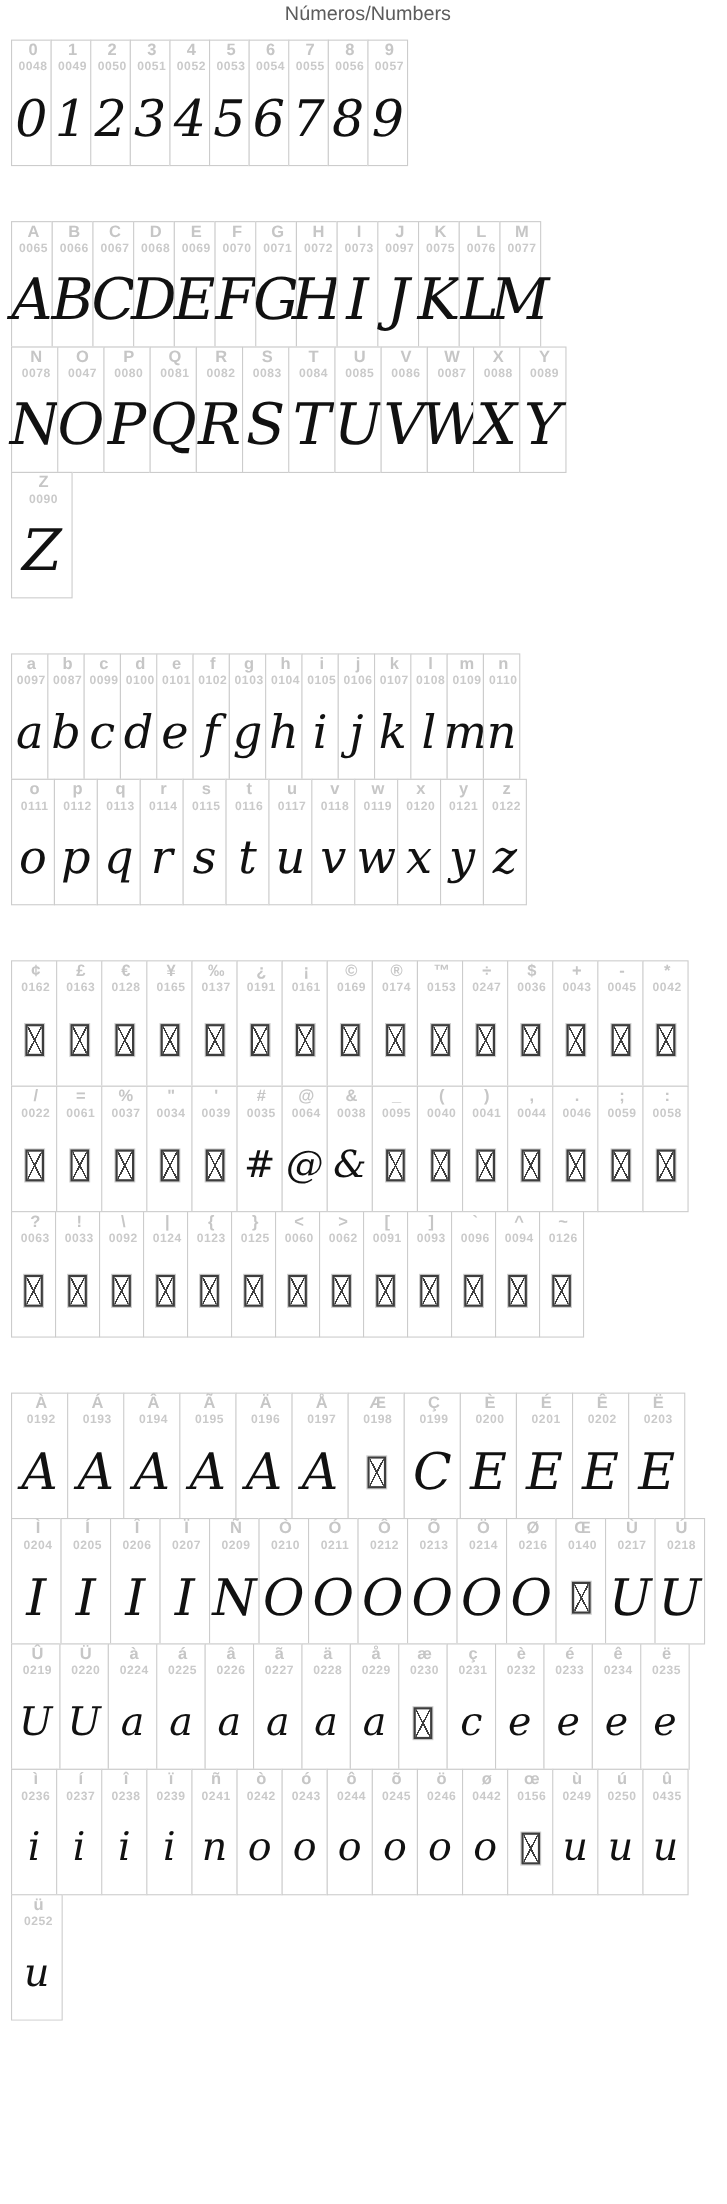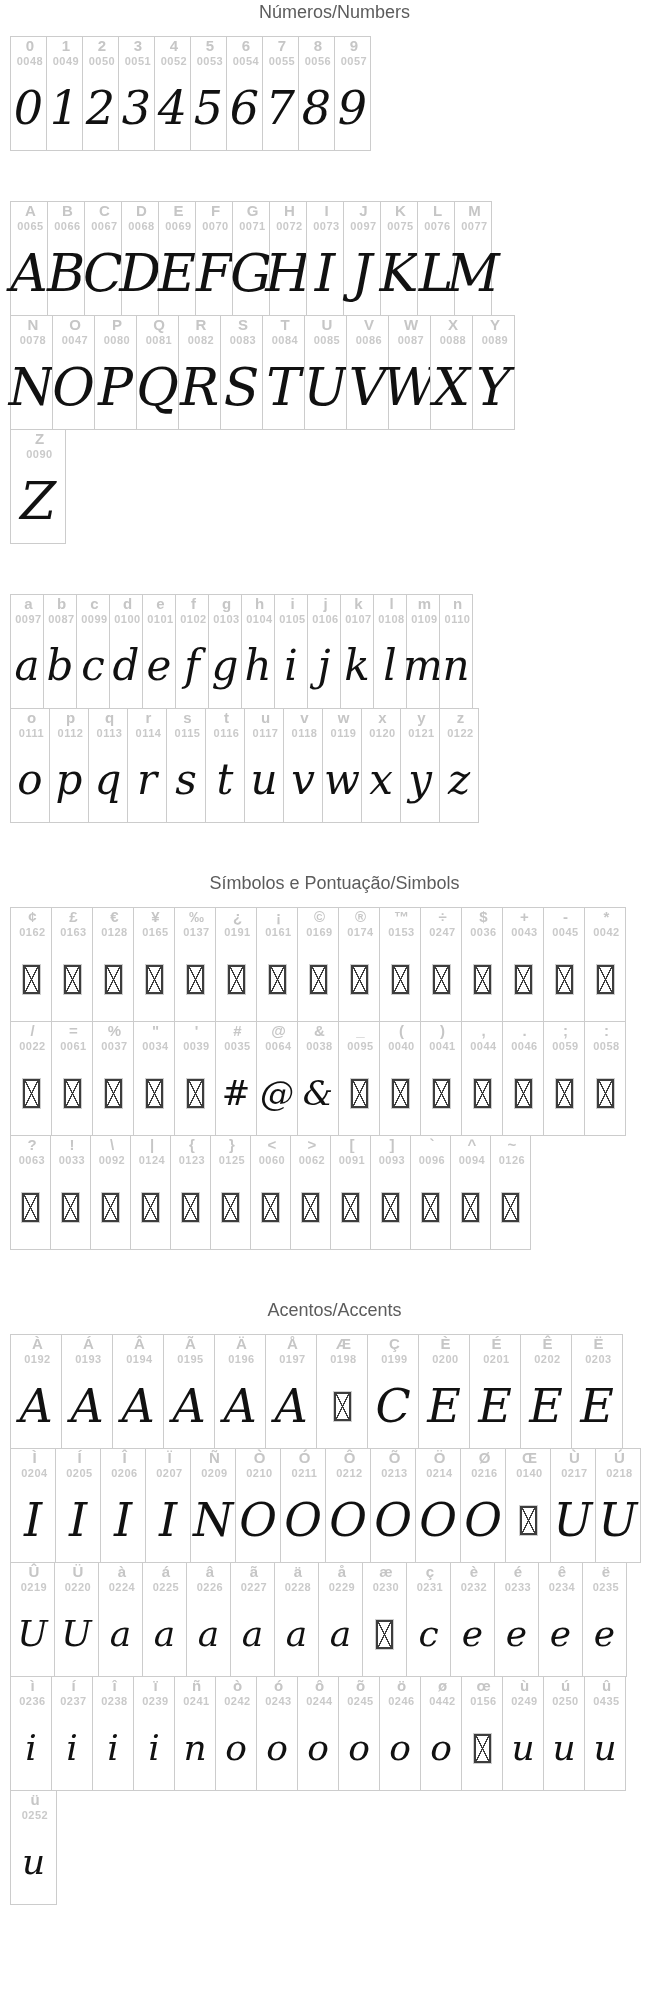--- a/index.html
+++ b/index.html
@@ -611,21 +611,20 @@
               <div class="code">0122</div>
             </div>
             <div class="glyphbox">
               <span class="glyph g-lower">z</span>
             </div>
           </div>
         </div>
       </div>
     </div>
     <div class="section">
-      <div class="heading">Símbolos e Pontuação/Simbols</div>
       <div class="tbl">
         <div class="row">
           <div class="cell" style="width: 42px;">
             <div class="label">
               <div class="char">¢</div>
               <div class="code">0162</div>
             </div>
             <div class="glyphbox">
               <span class="tofu"></span>
             </div>
@@ -1009,21 +1008,20 @@
               <div class="code">0126</div>
             </div>
             <div class="glyphbox">
               <span class="tofu"></span>
             </div>
           </div>
         </div>
       </div>
     </div>
     <div class="section">
-      <div class="heading">Acentos/Accents</div>
       <div class="tbl">
         <div class="row">
           <div class="cell" style="width: 52px;">
             <div class="label">
               <div class="char">À</div>
               <div class="code">0192</div>
             </div>
             <div class="glyphbox">
               <span class="glyph g-accents-upper">A</span>
             </div>

